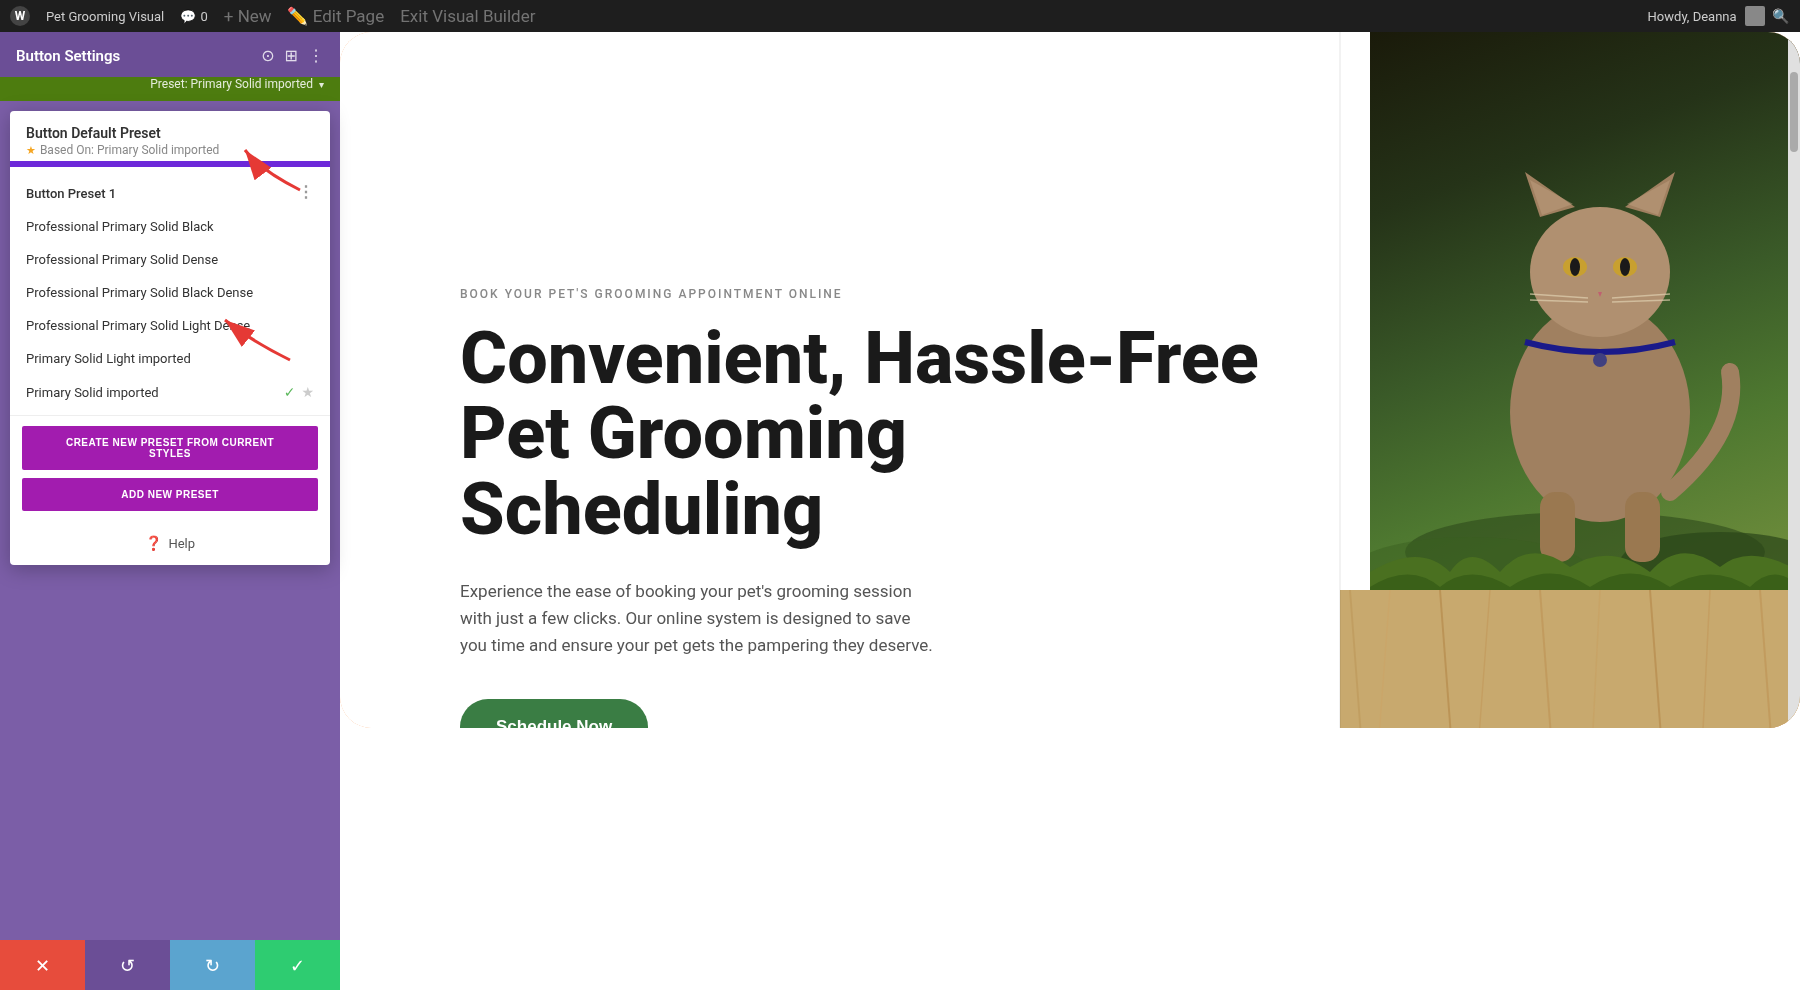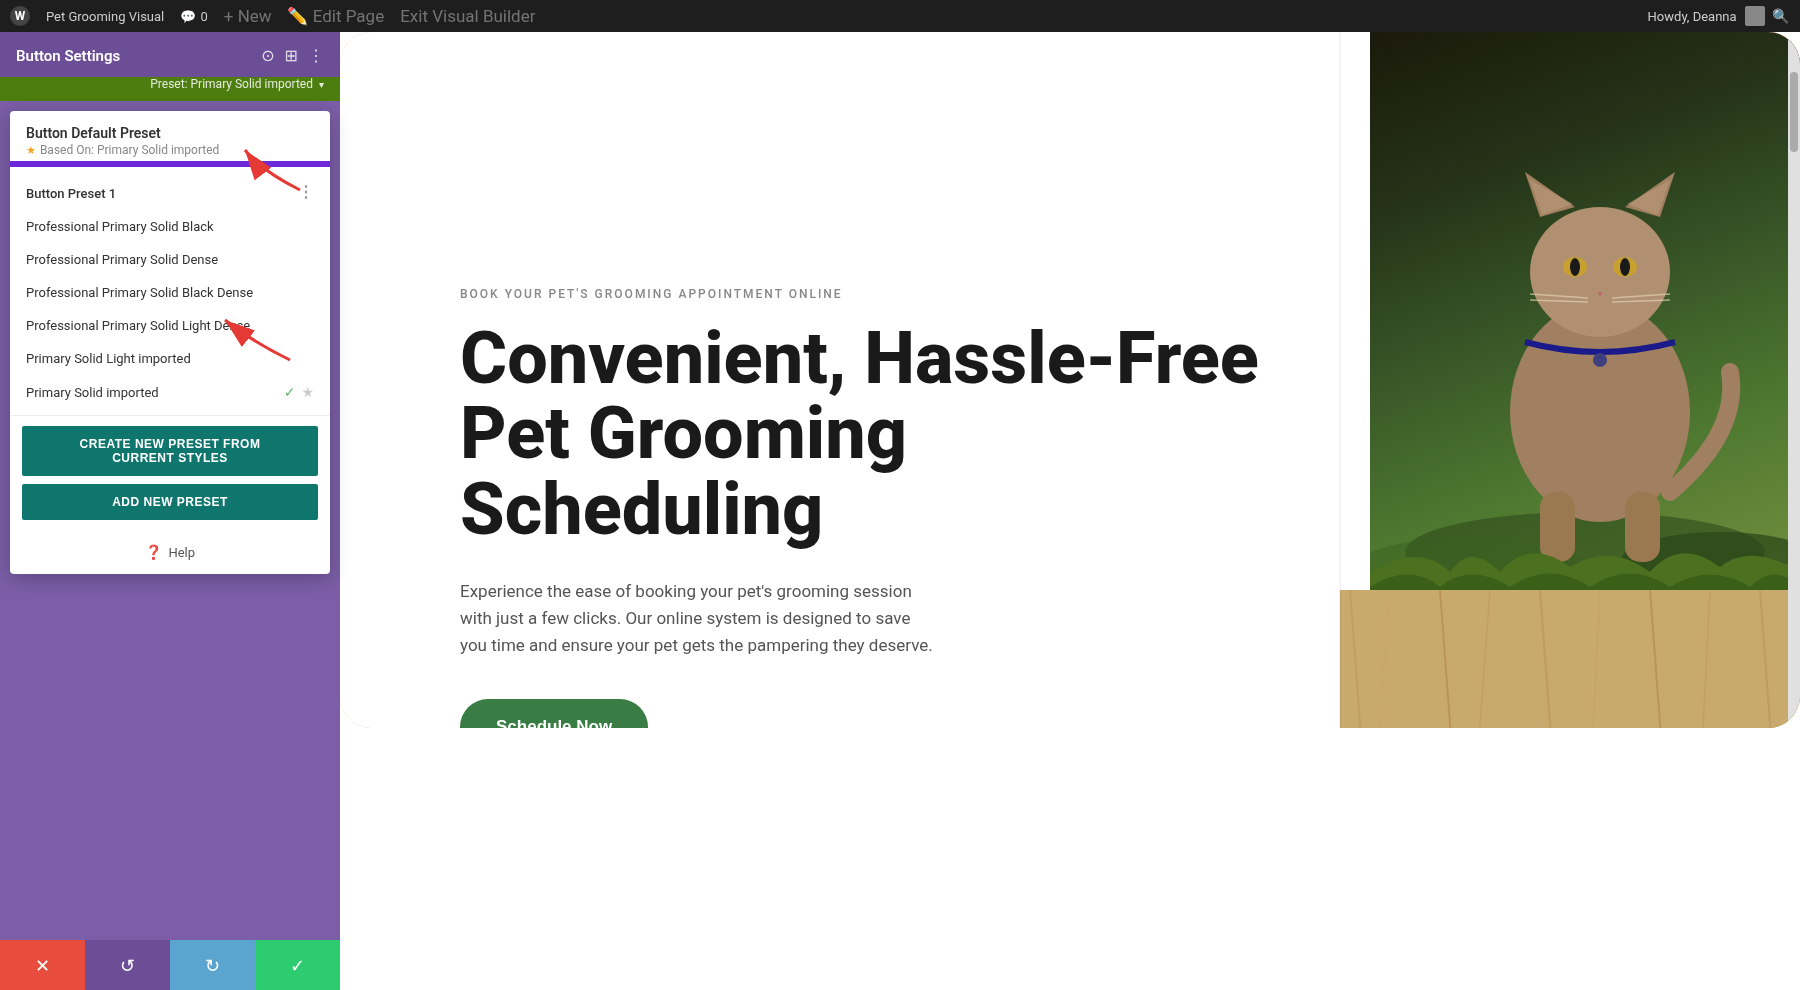--- a/index.html
+++ b/index.html
@@ -82,22 +82,22 @@
       position: absolute; top: 108px; left: 230px;
       width: 80px; height: 60px; pointer-events: none; z-index: 200;
     }
     .red-arrow-2 {
       position: absolute; top: 278px; left: 210px;
       width: 90px; height: 60px; pointer-events: none; z-index: 200;
     }
 
     .dropdown-actions { padding: 10px 12px; border-top: 1px solid #eee; display: flex; flex-direction: column; gap: 8px; }
     .btn-dark {
-      background: #0f766e; color: #fff; border: none; padding: 11px 33px;
-      font-size: 12px; font-weight: 600; letter-spacing: 0.5px; cursor: pointer;
+      background: #a21caf; color: #fff; border: none; padding: 11px 33px;
+      font-size: 10px; font-weight: 600; letter-spacing: 0.5px; cursor: pointer;
       text-transform: uppercase; border-radius: 2px; width: 100%; text-align: center;
     }
 
     .help-row {
       display: flex; align-items: center; justify-content: center; padding: 14px;
       gap: 6px; color: #555; font-size: 13px; cursor: pointer;
     }
     .help-icon { color: #7b5ea7; font-size: 14px; }
 
     

